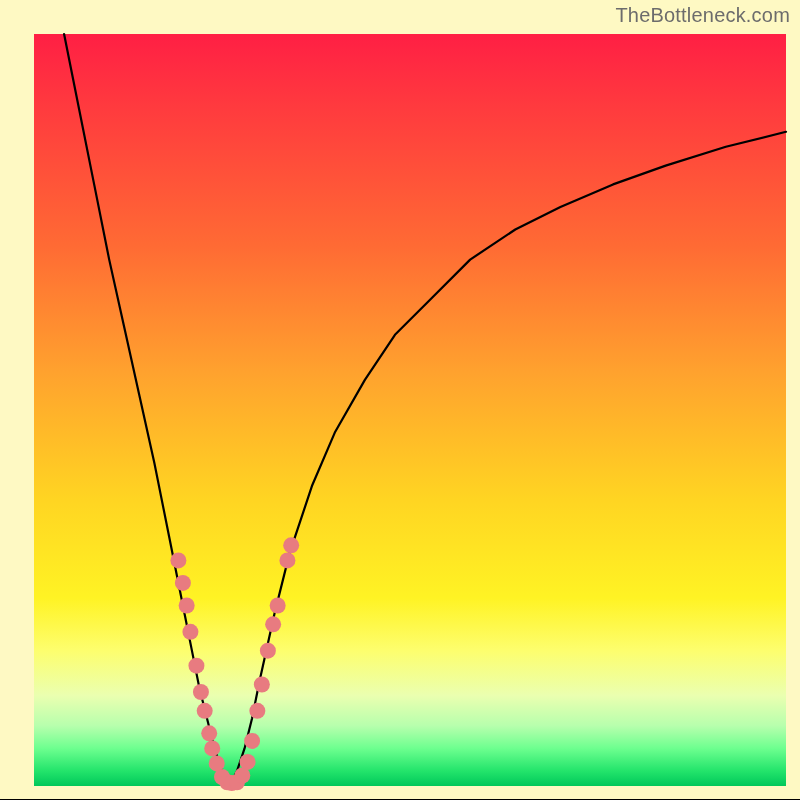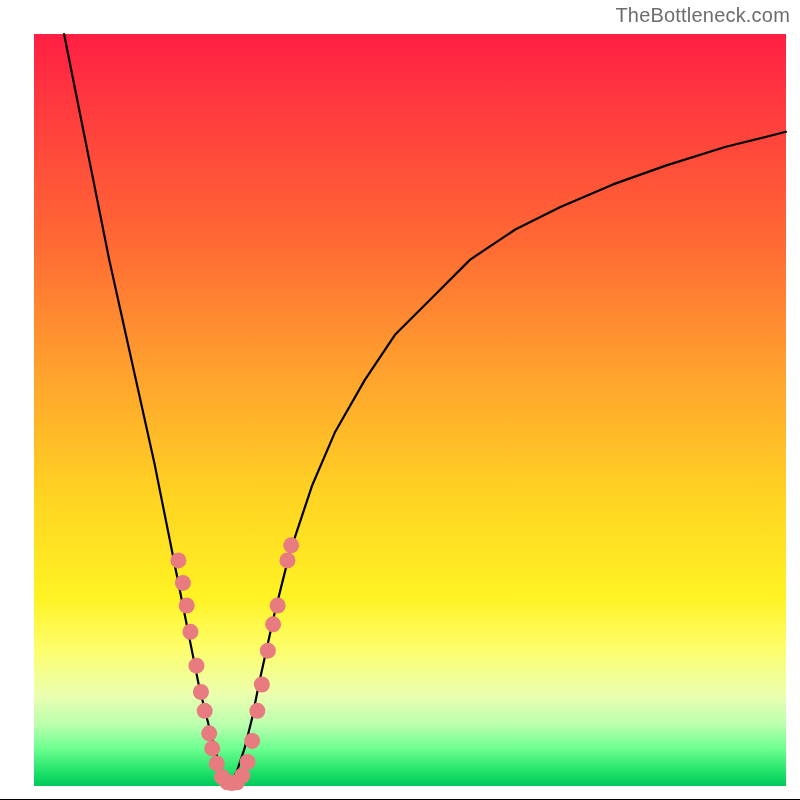--- a/index.html
+++ b/index.html
@@ -10,21 +10,21 @@
     background: #000;
     overflow: hidden;
     font-family: Arial, Helvetica, sans-serif;
   }
   .frame {
     position: absolute;
     left: 0;
     top: 0;
     width: 800px;
     height: 799px;
-    background: #ffffff;
+    background: #fef9c3;
   }
   .plot-area {
     position: absolute;
     left: 34px;
     top: 34px;
     width: 752px;
     height: 752px;
     
     background: linear-gradient(to bottom,
       #ff1f44 0%,

